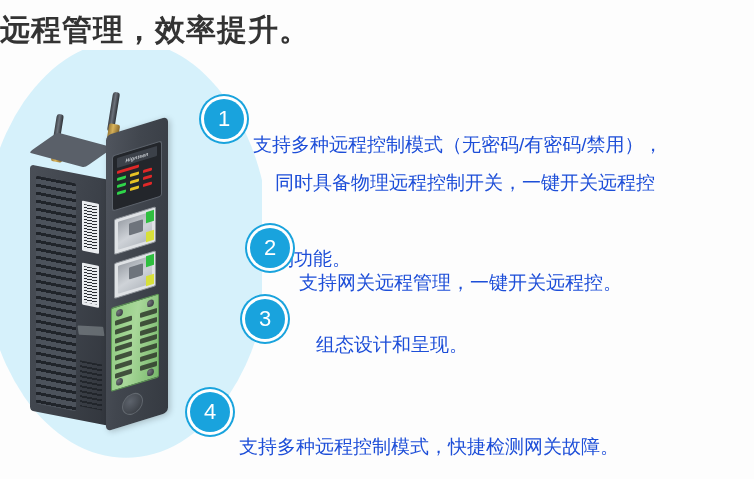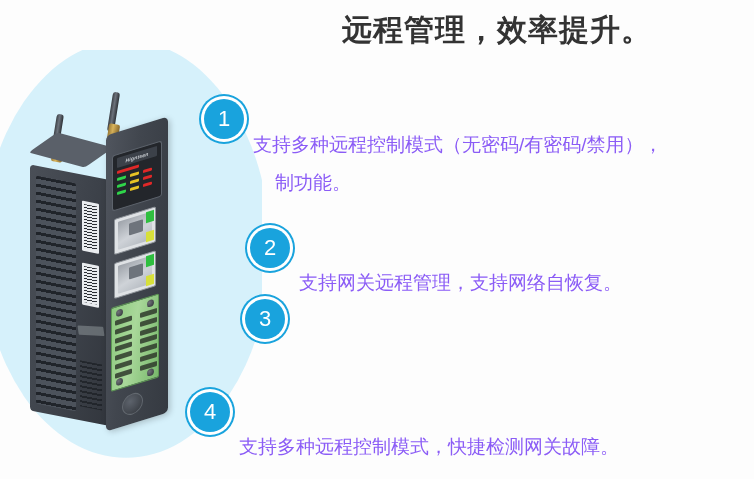--- a/index.html
+++ b/index.html
@@ -14,21 +14,21 @@
     overflow: hidden;
     position: relative;
   }
 
   
   .page-title {
     position: absolute;
     top: 8px;
     left: 0;
     width: 652px;
-    text-align: right;
+    text-align: left;
     font-size: 30px;
     font-weight: bold;
     color: #333333;
     letter-spacing: 1px;
     line-height: 44px;
     white-space: nowrap;
   }
 
   
   .bg-circle {
@@ -339,21 +339,21 @@
     font-size: 22px;
     line-height: 40px;
     text-align: center;
     font-weight: normal;
     box-shadow: 0 0 0 3px #ffffff, 0 0 0 5px #19a3dd;
   }
   .feature-text {
     position: absolute;
     font-size: 19px;
     line-height: 38px;
-    color: #8b5cf6;
+    color: #1d4ed8;
     white-space: pre-line;
   }
   .feature-text .indent {
     display: block;
     padding-left: 22px;
   }
 
   
   #feat-1 .badge { left: 204px; top: 99px; }
   #feat-1 .feature-text { left: 253px; top: 88px; width: 490px; }
@@ -478,34 +478,36 @@
 
   </div>
 </div>
 
 <div class="features">
 
   <div class="feature" id="feat-1">
     <div class="badge">1</div>
     <div class="feature-text">
       <span>支持多种远程控制模式（无密码/有密码/禁用），</span>
+      <span class="indent">同时具备物理远程控制开关，一键开关远程控</span>
       <span class="indent">制功能。</span>
     </div>
   </div>
 
   <div class="feature" id="feat-2">
     <div class="badge">2</div>
     <div class="feature-text">
-      <span>支持网关远程管理，支持网络自恢复。</span>
+      <span>支持网关远程管理，一键开关远程控。</span>
     </div>
   </div>
 
   <div class="feature" id="feat-3">
     <div class="badge">3</div>
     <div class="feature-text">
+      <span class="indent">组态设计和呈现。</span>
     </div>
   </div>
 
   <div class="feature" id="feat-4">
     <div class="badge">4</div>
     <div class="feature-text">
       <span>支持多种远程控制模式，快捷检测网关故障。</span>
     </div>
   </div>
 

